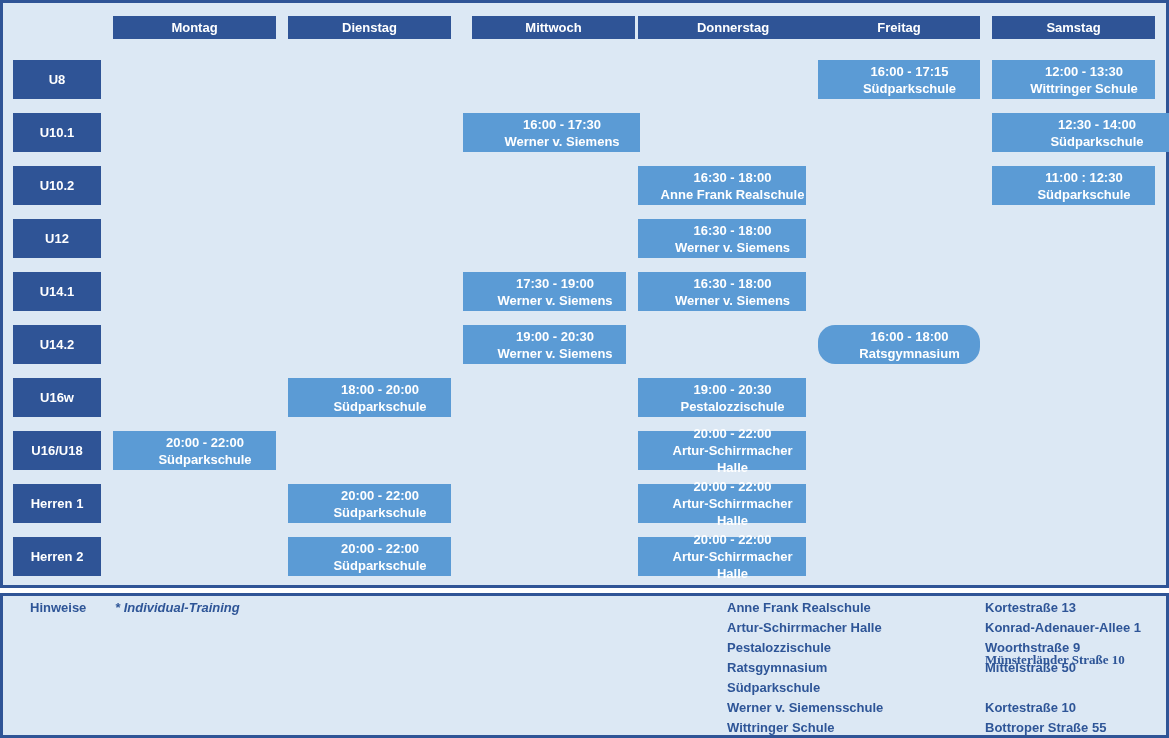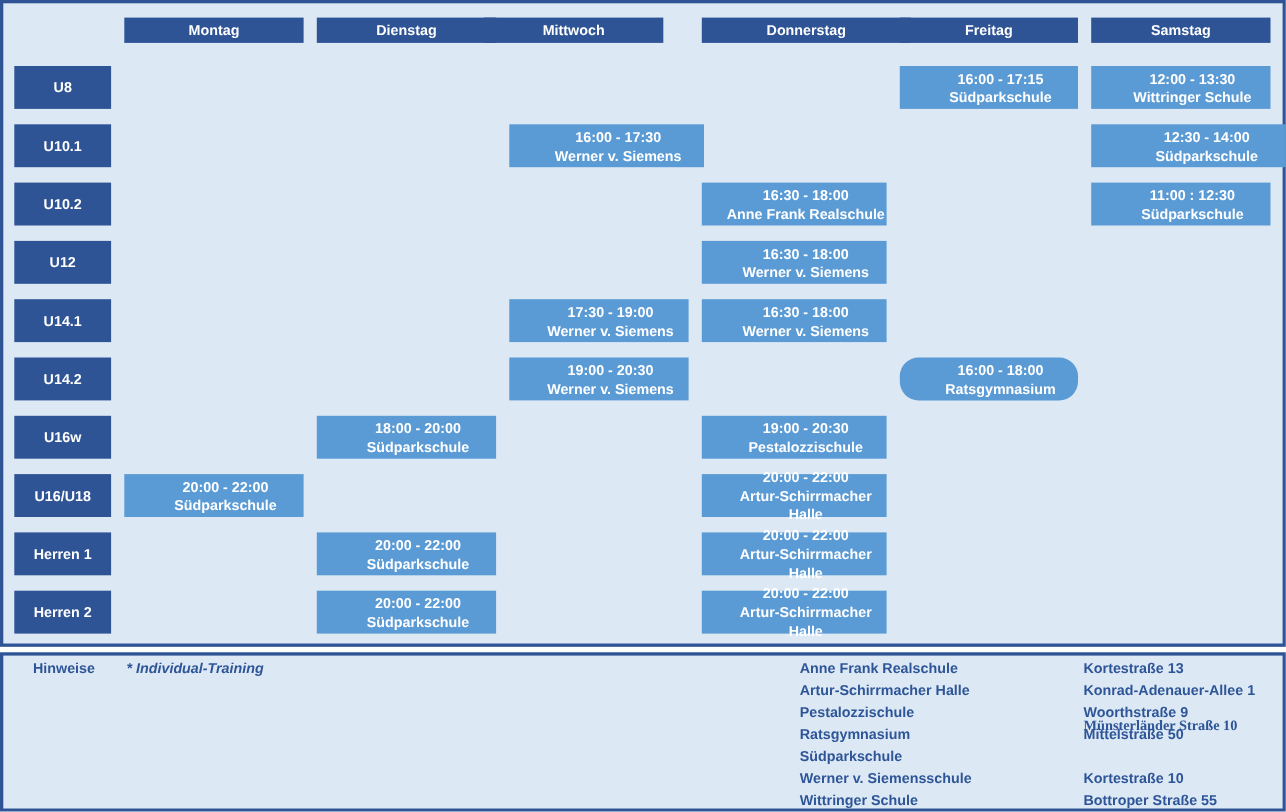--- a/index.html
+++ b/index.html
@@ -45,21 +45,21 @@
 <body>
 
 <div id="page">
   <div id="main-panel" class="panel"></div>
   <div id="notes-panel" class="panel"></div>
 
   <span id="notes-label" class="note-text">Hinweise</span>
   <span id="notes-item" class="note-text">* Individual-Training</span>
 <div class="day-header" style="left: 113px; width: 163px;">Montag</div>
     <div class="day-header" style="left: 288px; width: 163px;">Dienstag</div>
-    <div class="day-header" style="left: 440px; width: 163px;">Mittwoch</div>
+    <div class="day-header" style="left: 472px; width: 163px;">Mittwoch</div>
     <div class="day-header" style="left: 638px; width: 190px;">Donnerstag</div>
     <div class="day-header" style="left: 818px; width: 162px;">Freitag</div>
     <div class="day-header" style="left: 992px; width: 163px;">Samstag</div>
     <div class="team-label" style="top: 60px;">U8</div>
     <div class="team-label" style="top: 113px;">U10.1</div>
     <div class="team-label" style="top: 166px;">U10.2</div>
     <div class="team-label" style="top: 219px;">U12</div>
     <div class="team-label" style="top: 272px;">U14.1</div>
     <div class="team-label" style="top: 325px;">U14.2</div>
     <div class="team-label" style="top: 378px;">U16w</div>

